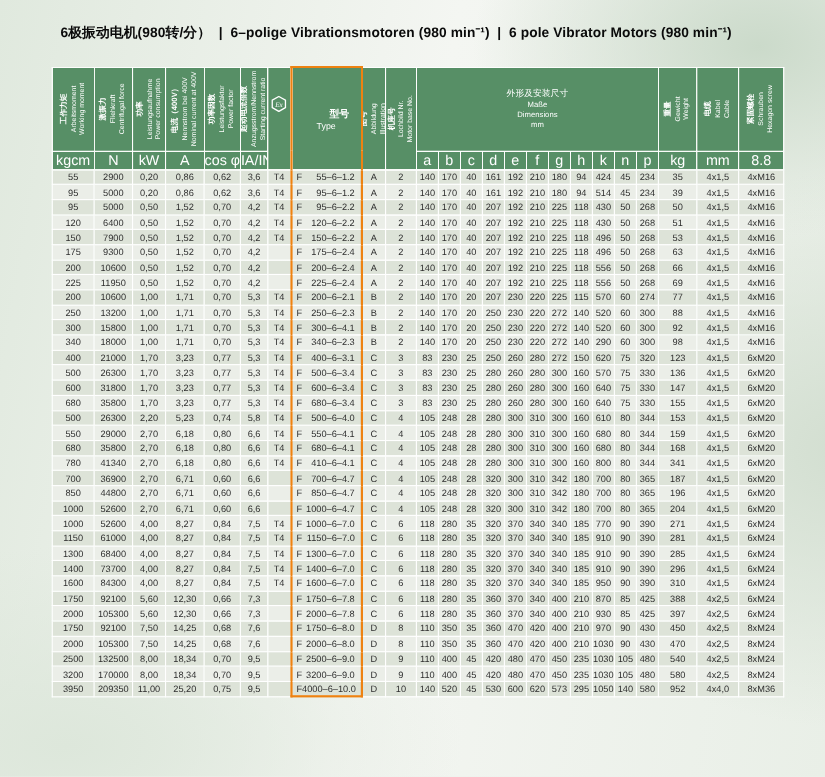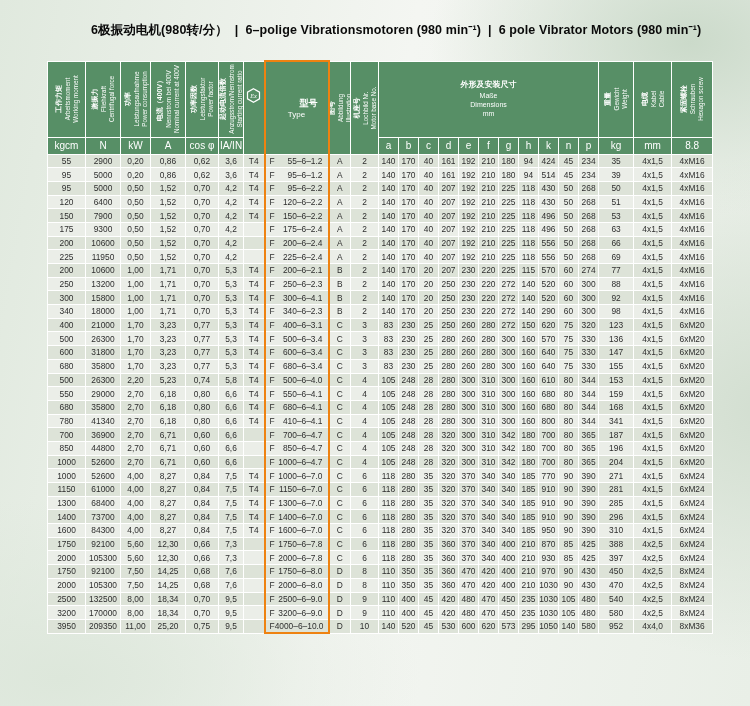--- a/index.html
+++ b/index.html
@@ -10,54 +10,54 @@
     background-image:
       radial-gradient(ellipse 420px 280px at 92% 6%, #cbdaca 0%, rgba(203,218,202,0) 62%),
       radial-gradient(ellipse 520px 420px at 103% 58%, #d2ded0 0%, rgba(210,222,208,0) 60%),
       radial-gradient(ellipse 600px 300px at 8% 96%, #dde7db 0%, rgba(221,231,219,0) 60%),
       linear-gradient(100deg, #e0e9de 0%, #f4f6f2 48%, #e9efe7 100%);
     position:relative;
   }
   .page-title {
     position:absolute; top:21px; left:55px;
     font-size:12.5px; font-weight:bold; color:#0a0a0a;
-    letter-spacing:0.1px; white-space:nowrap;margin-left:36px;
+    letter-spacing:0.1px; white-space:nowrap;
   }
   .page-title .sep { padding:0 7px; font-weight:bold; }
   table.spec {
     position:absolute; left:47px; top:60px;
     width:665px; border-collapse:collapse; table-layout:fixed;
   }
   table.spec th, table.spec td {
     border:1px solid #ffffff;
     text-align:center; vertical-align:middle;
     overflow:hidden; white-space:nowrap;
   }
   thead th { background:#578f66; color:#ffffff; font-weight:normal; position:relative; }
   thead tr.main-head th { height:76px; }
-  thead tr.unit-row th { height:17px; font-size:10px;margin-top:36px; }
+  thead tr.unit-row th { height:17px; font-size:13px;margin-top:36px; }
   .rot-inner {
     position:absolute; left:50%; top:50%;
     transform:translate(-50%,-50%) rotate(-90deg);
     width:74px; font-size:6.3px; line-height:1.25; text-align:center;
     white-space:normal;
   }
   th.span2 .rot-inner { width:90px; }
   .rot-inner .zh { font-weight:bold; font-size:7px; display:block; }
   .rot-inner .ln { display:block; }
   th.ex-head { vertical-align:bottom; padding-bottom:21px; }
   th.type-head {
     border-left:2px solid #ee8211 !important;
     border-right:2px solid #ee8211 !important;
     border-top:2px solid #ee8211 !important;
   }
   th.type-head .zh { font-weight:bold; font-size:9px; display:block;padding-left:24px; }
   th.type-head .en { font-size:8px; display:block; }
   th.dims-head div { line-height:1.3; }
-  th.dims-head .zh { font-weight:bold; font-size:8px; display:block;text-align:center; }
+  th.dims-head .zh { font-weight:normal; font-size:8px; display:block;text-align:center; }
   th.dims-head .ln { font-size:7px; display:block; }
   tbody td { height:13.7px; font-size:8.4px; color:#2e2e2e; padding:0; }
   tbody tr.odd td  { background:#dde3d8; }
   tbody tr.even td { background:#ebeee8; }
   td.type-cell {
     border-left:2px solid #ee8211 !important;
     border-right:2px solid #ee8211 !important;
   }
   td.type-cell.type-last { border-bottom:2px solid #ee8211 !important; }
   td.type-cell { text-align:left; }

